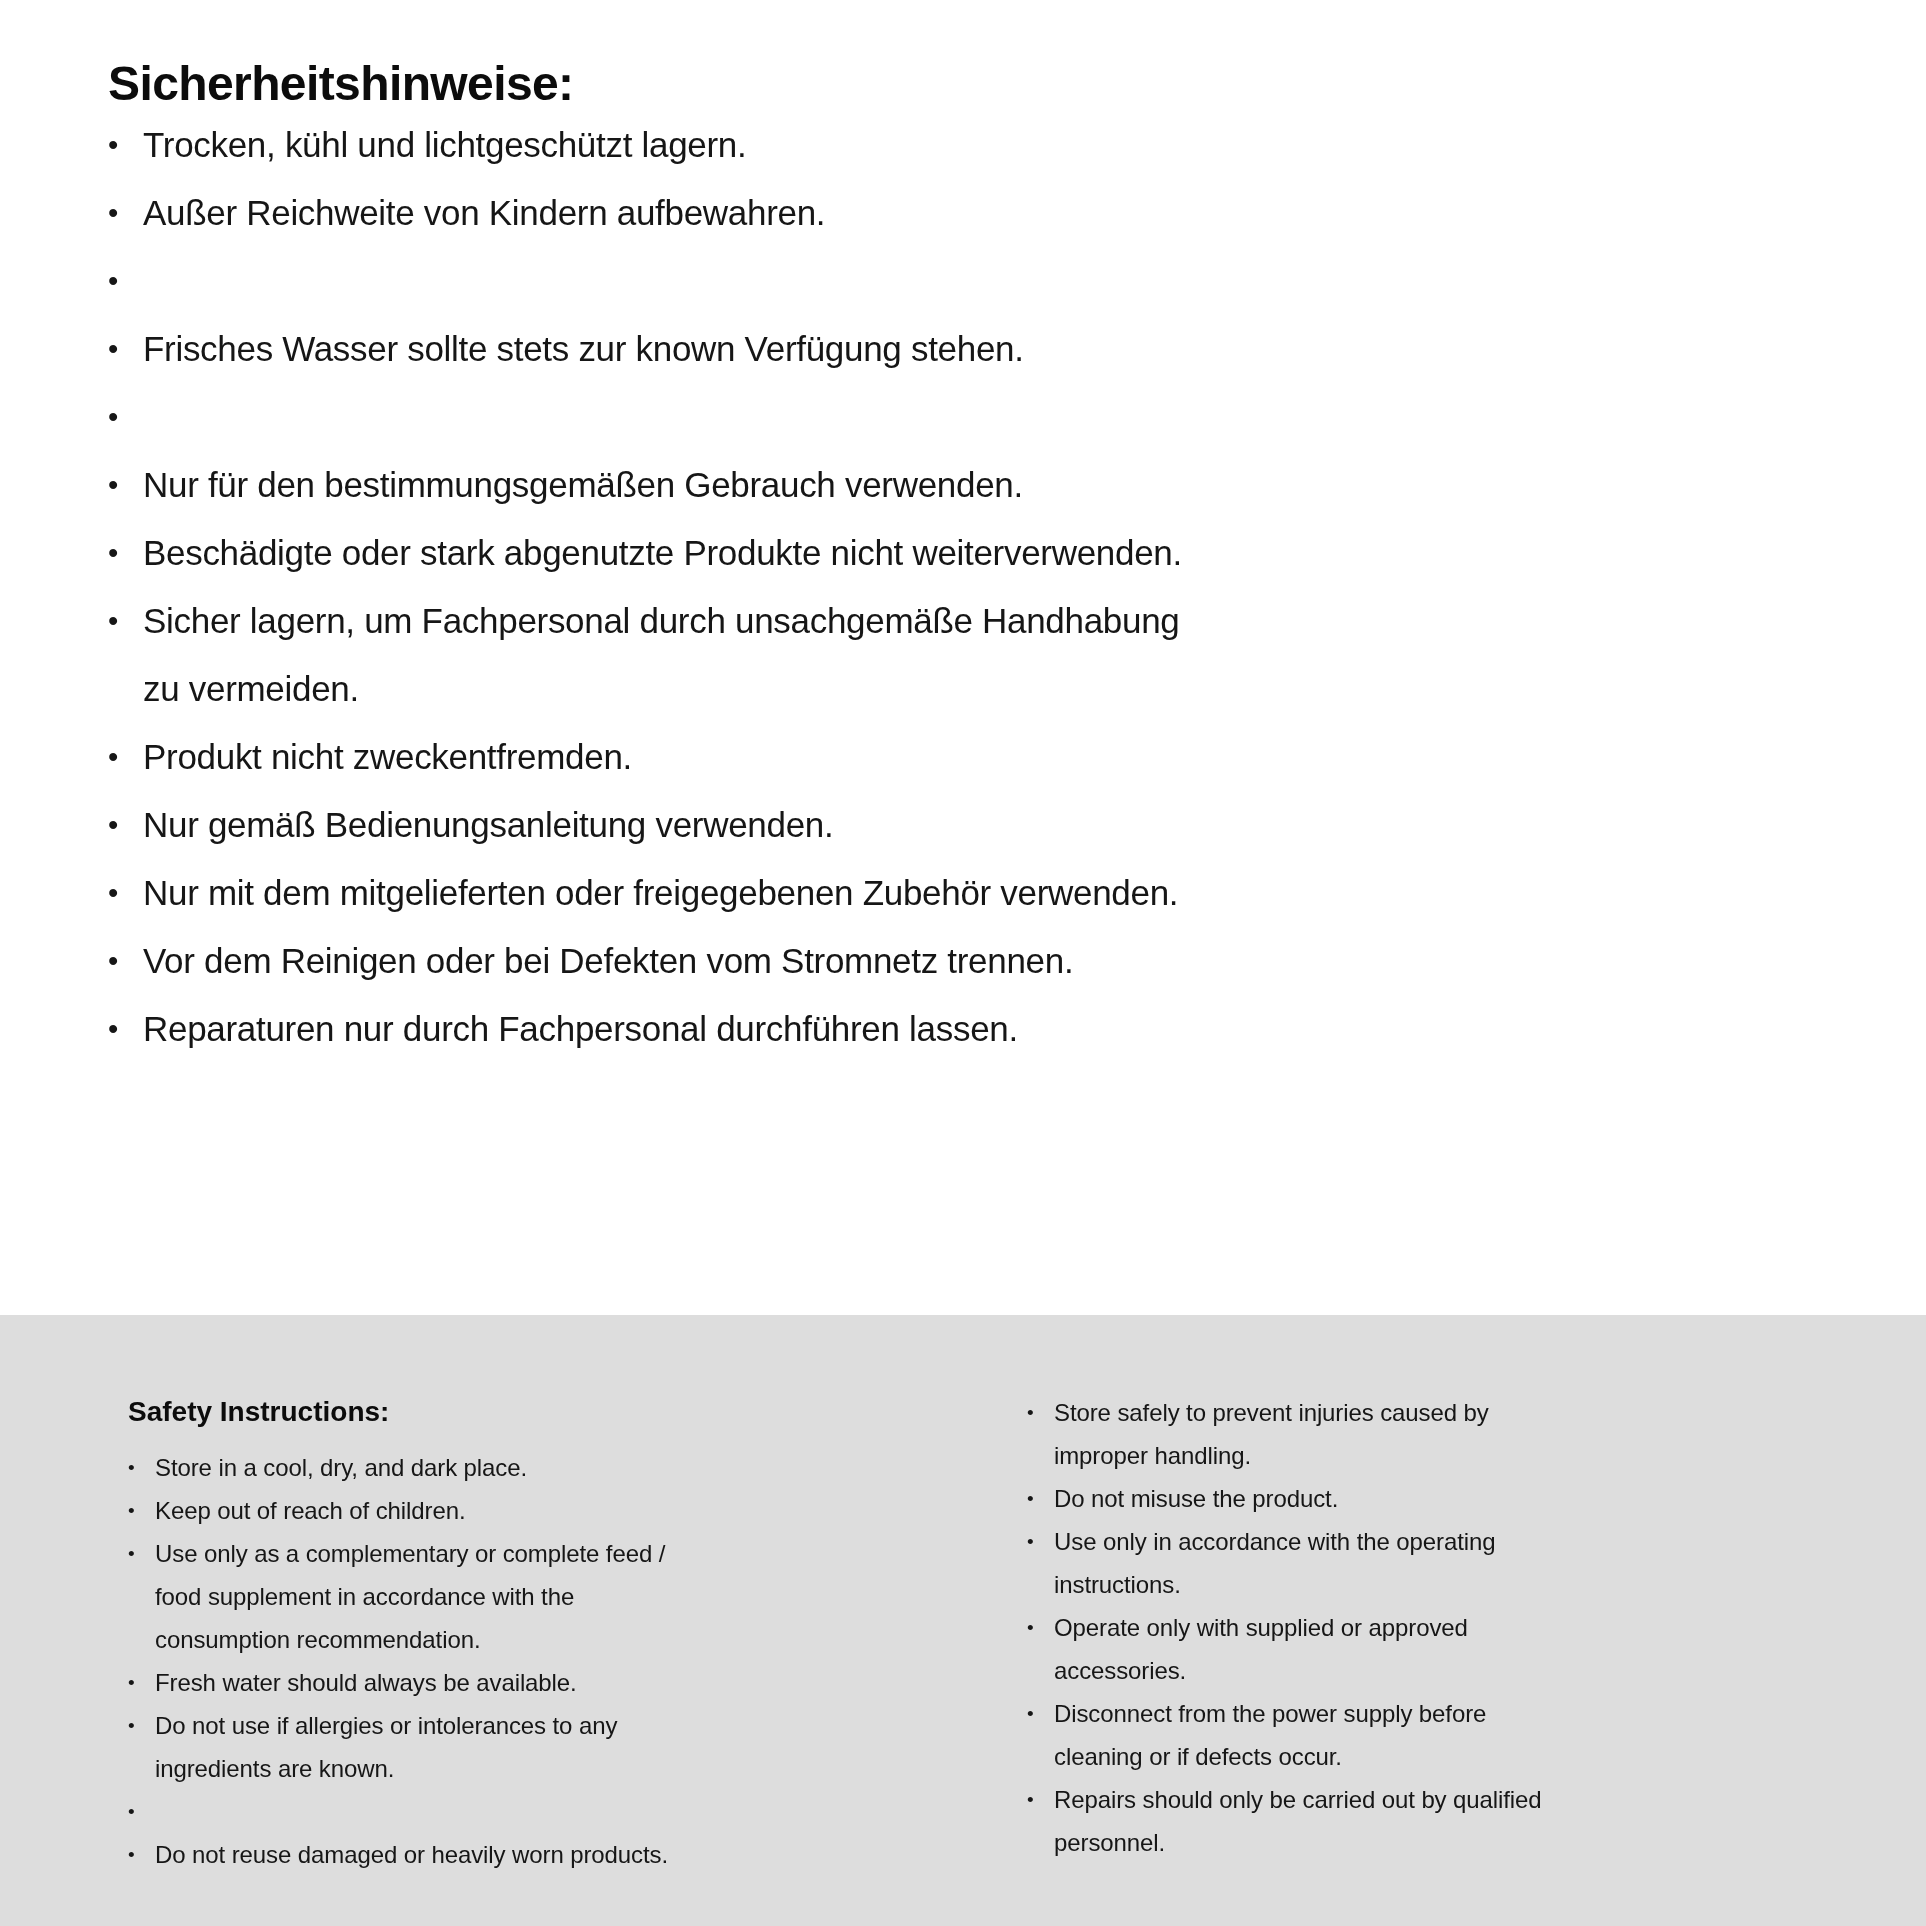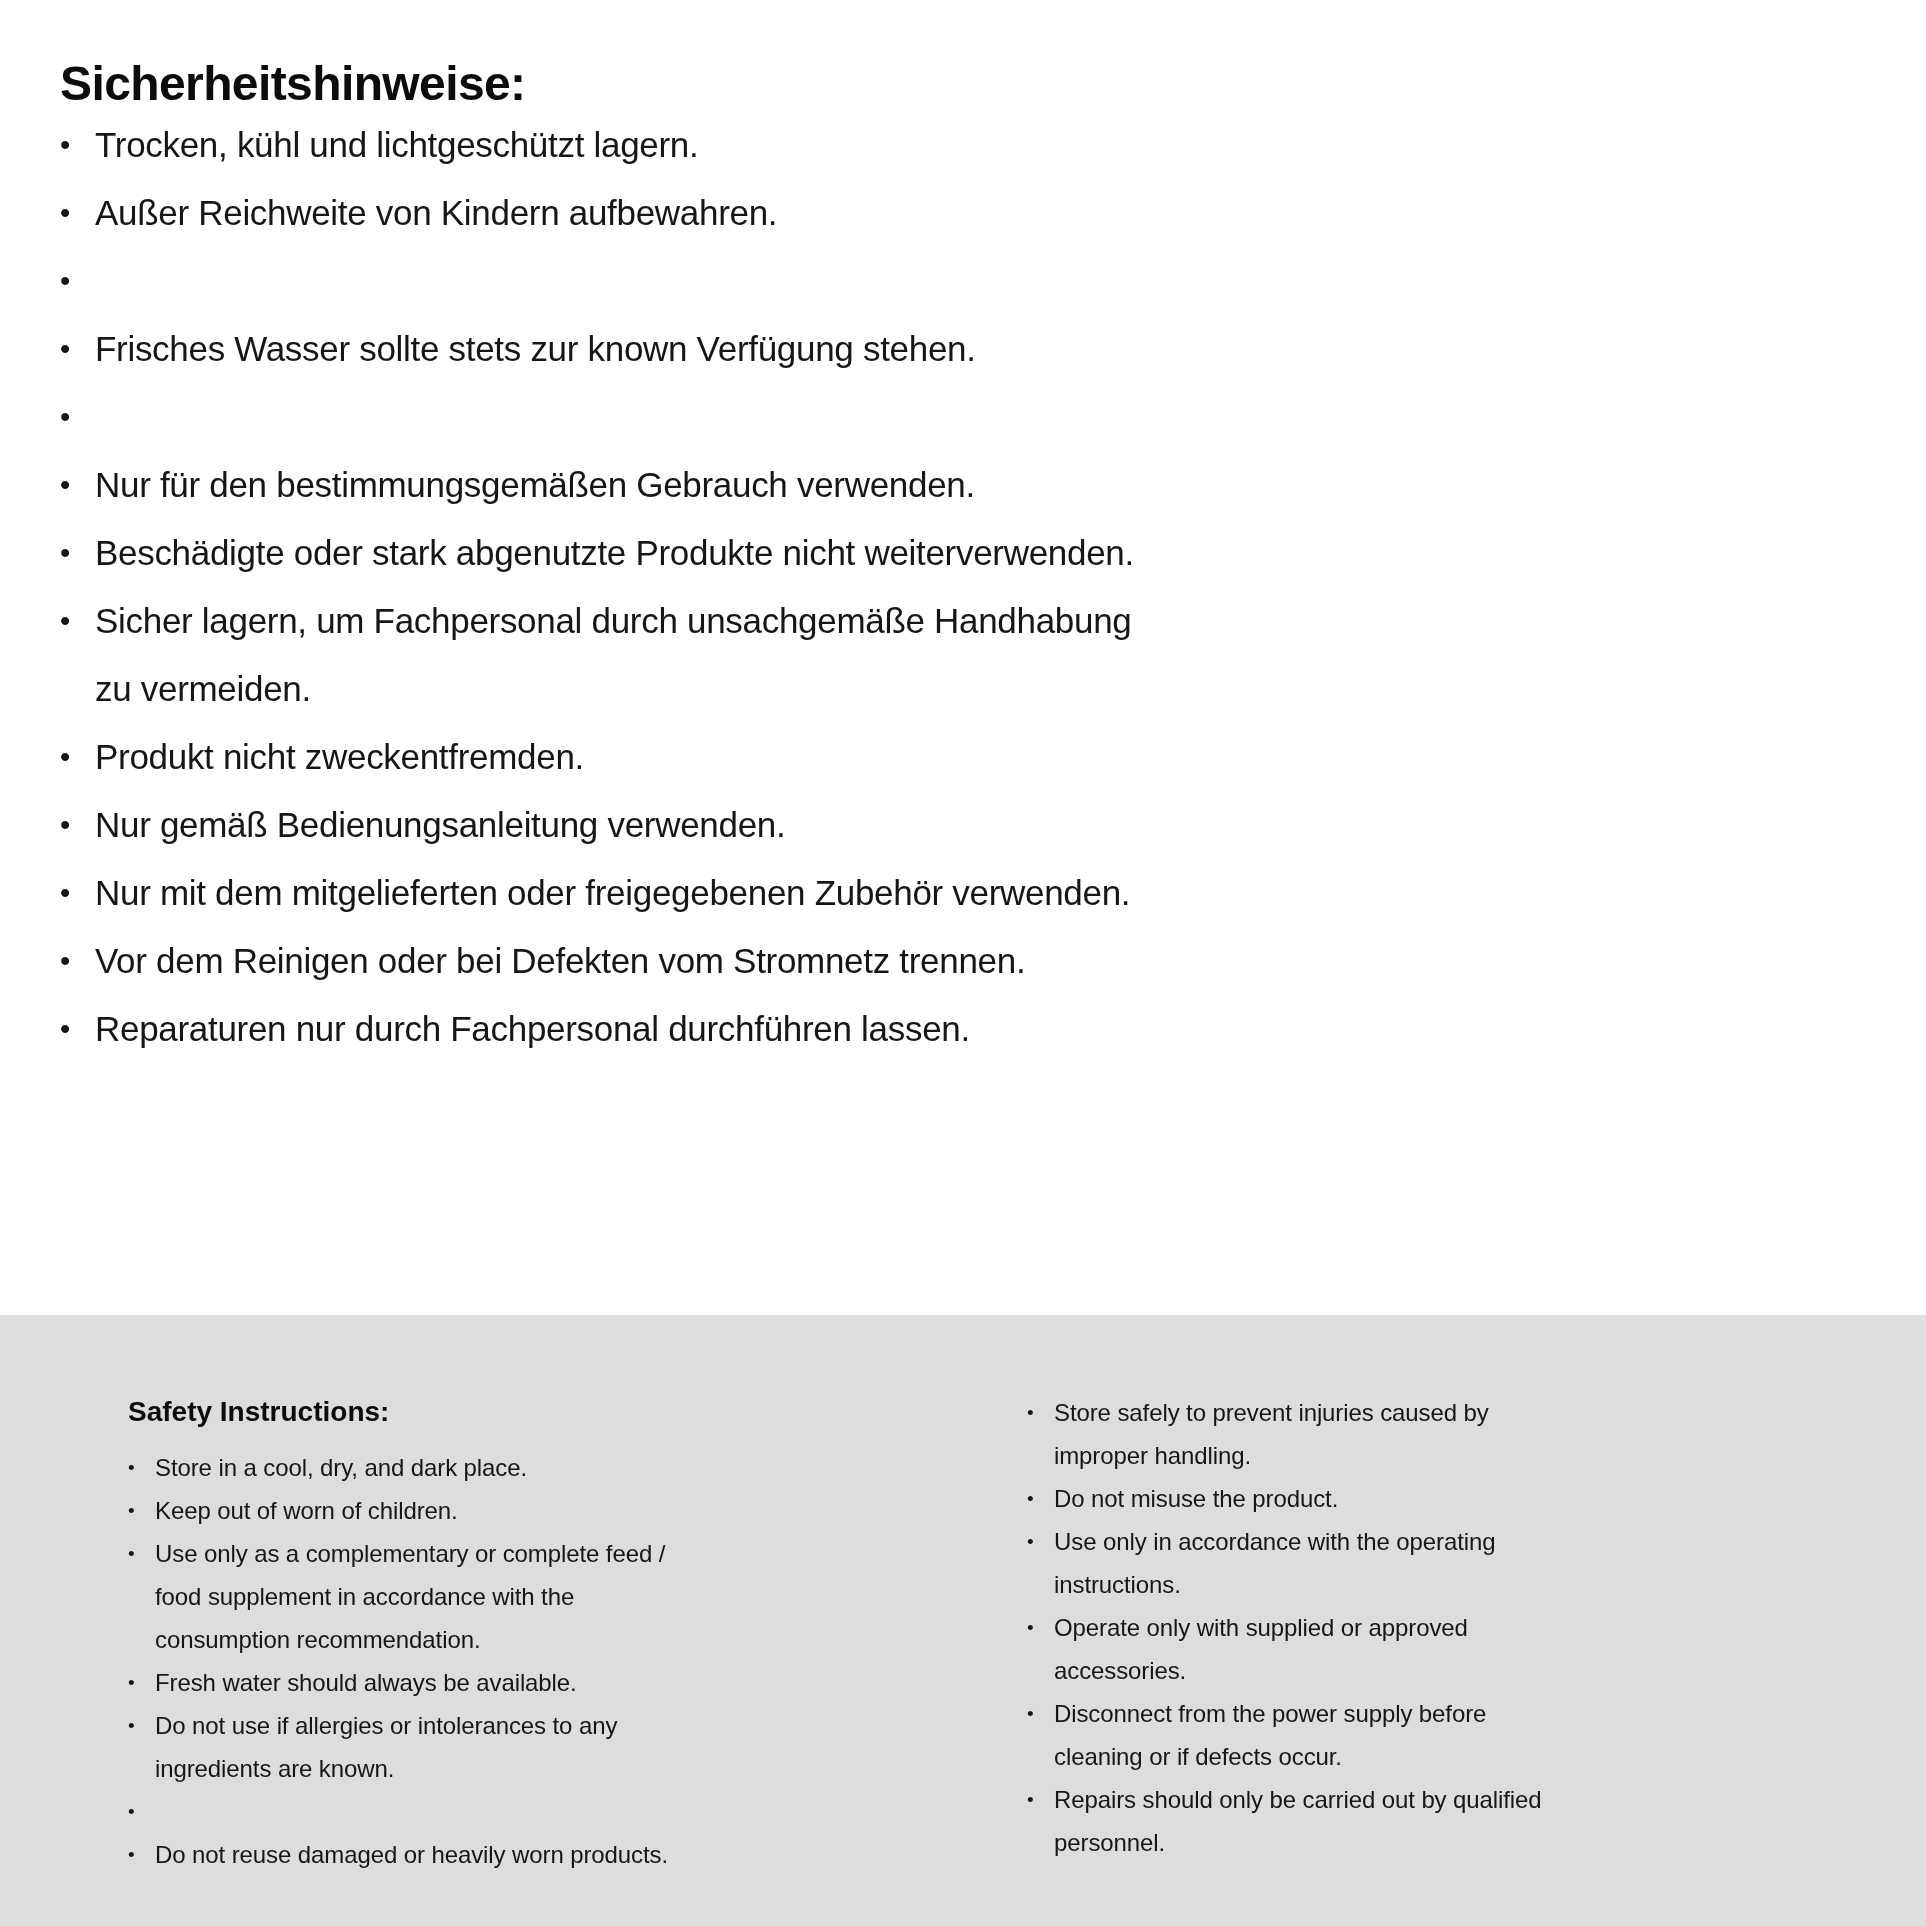--- a/index.html
+++ b/index.html
@@ -9,21 +9,21 @@
     font-family:"Liberation Sans", sans-serif;
     color:#111111;
     -webkit-font-smoothing:antialiased;
   }
   .page{position:relative;width:1926px;height:1926px;overflow:hidden;background:#ffffff;}
 
   
   .de-section{
     position:absolute;left:0;top:0;width:1926px;height:1039px;
     background:#ffffff;
-    padding:56px 0 0 60px;
+    padding:56px 0 0 108px;
     box-sizing:border-box;
   }
   .de-title{
     margin:0;
     font-size:48px;
     font-weight:700;
     letter-spacing:-0.6px;
     line-height:1.15;
     color:#0c0c0c;
   }
@@ -146,21 +146,21 @@
   <section class="en-section">
     <div class="en-col left">
       <h2 class="en-title">Safety Instructions:</h2>
       <ul class="bullet-list en-list">
         <li>
             <span class="marker">•</span>
             <span class="btext">Store in a cool, dry, and dark place.</span>
           </li>
         <li>
             <span class="marker">•</span>
-            <span class="btext">Keep out of worn of children.</span>
+            <span class="btext">Keep out of reach of children.</span>
           </li>
         <li>
             <span class="marker">•</span>
             <span class="btext">Use only as a complementary or complete feed /
 food supplement in accordance with the
 consumption recommendation.</span>
           </li>
         <li>
             <span class="marker">•</span>
             <span class="btext">Fresh water should always be available.</span>

